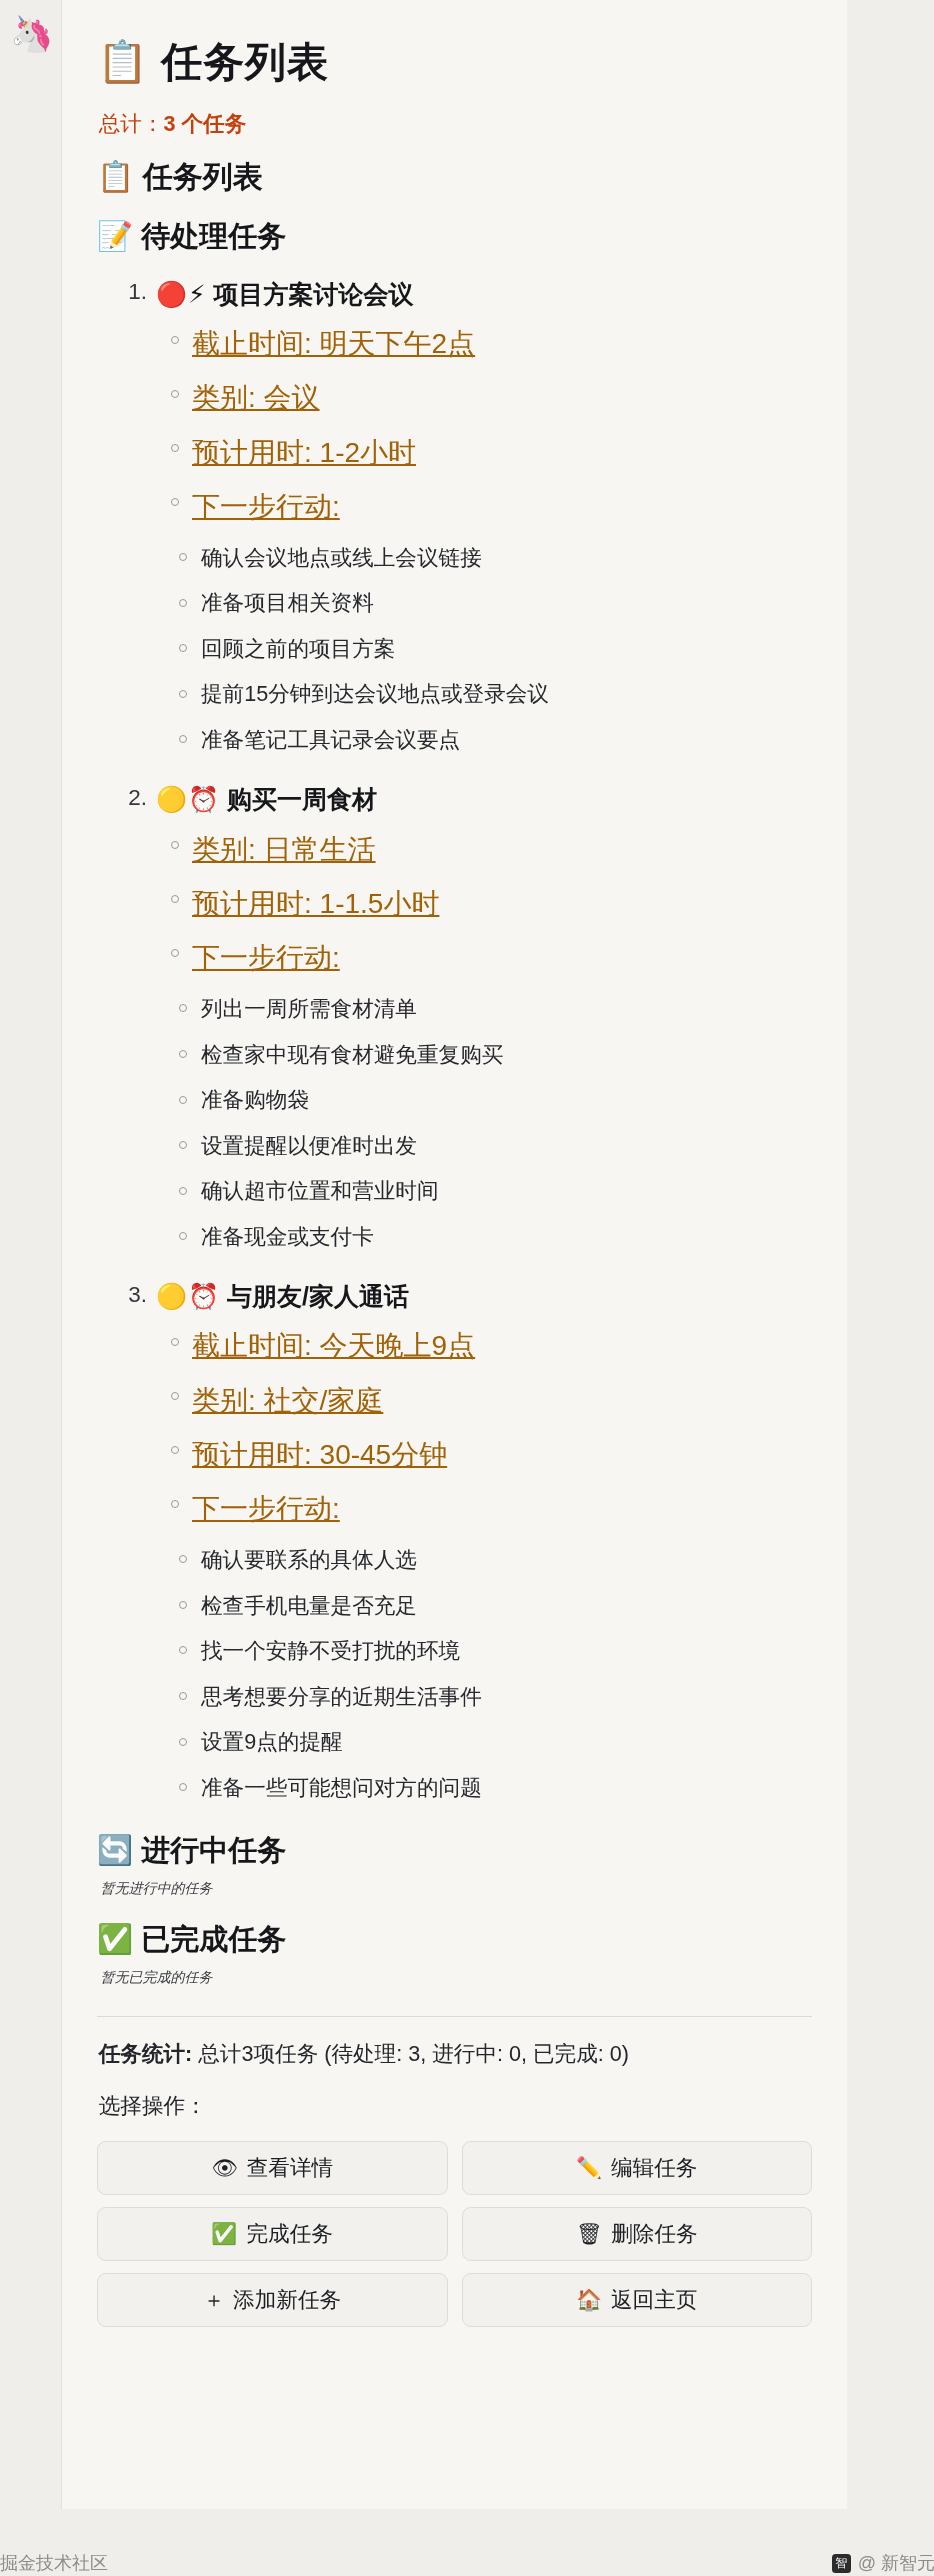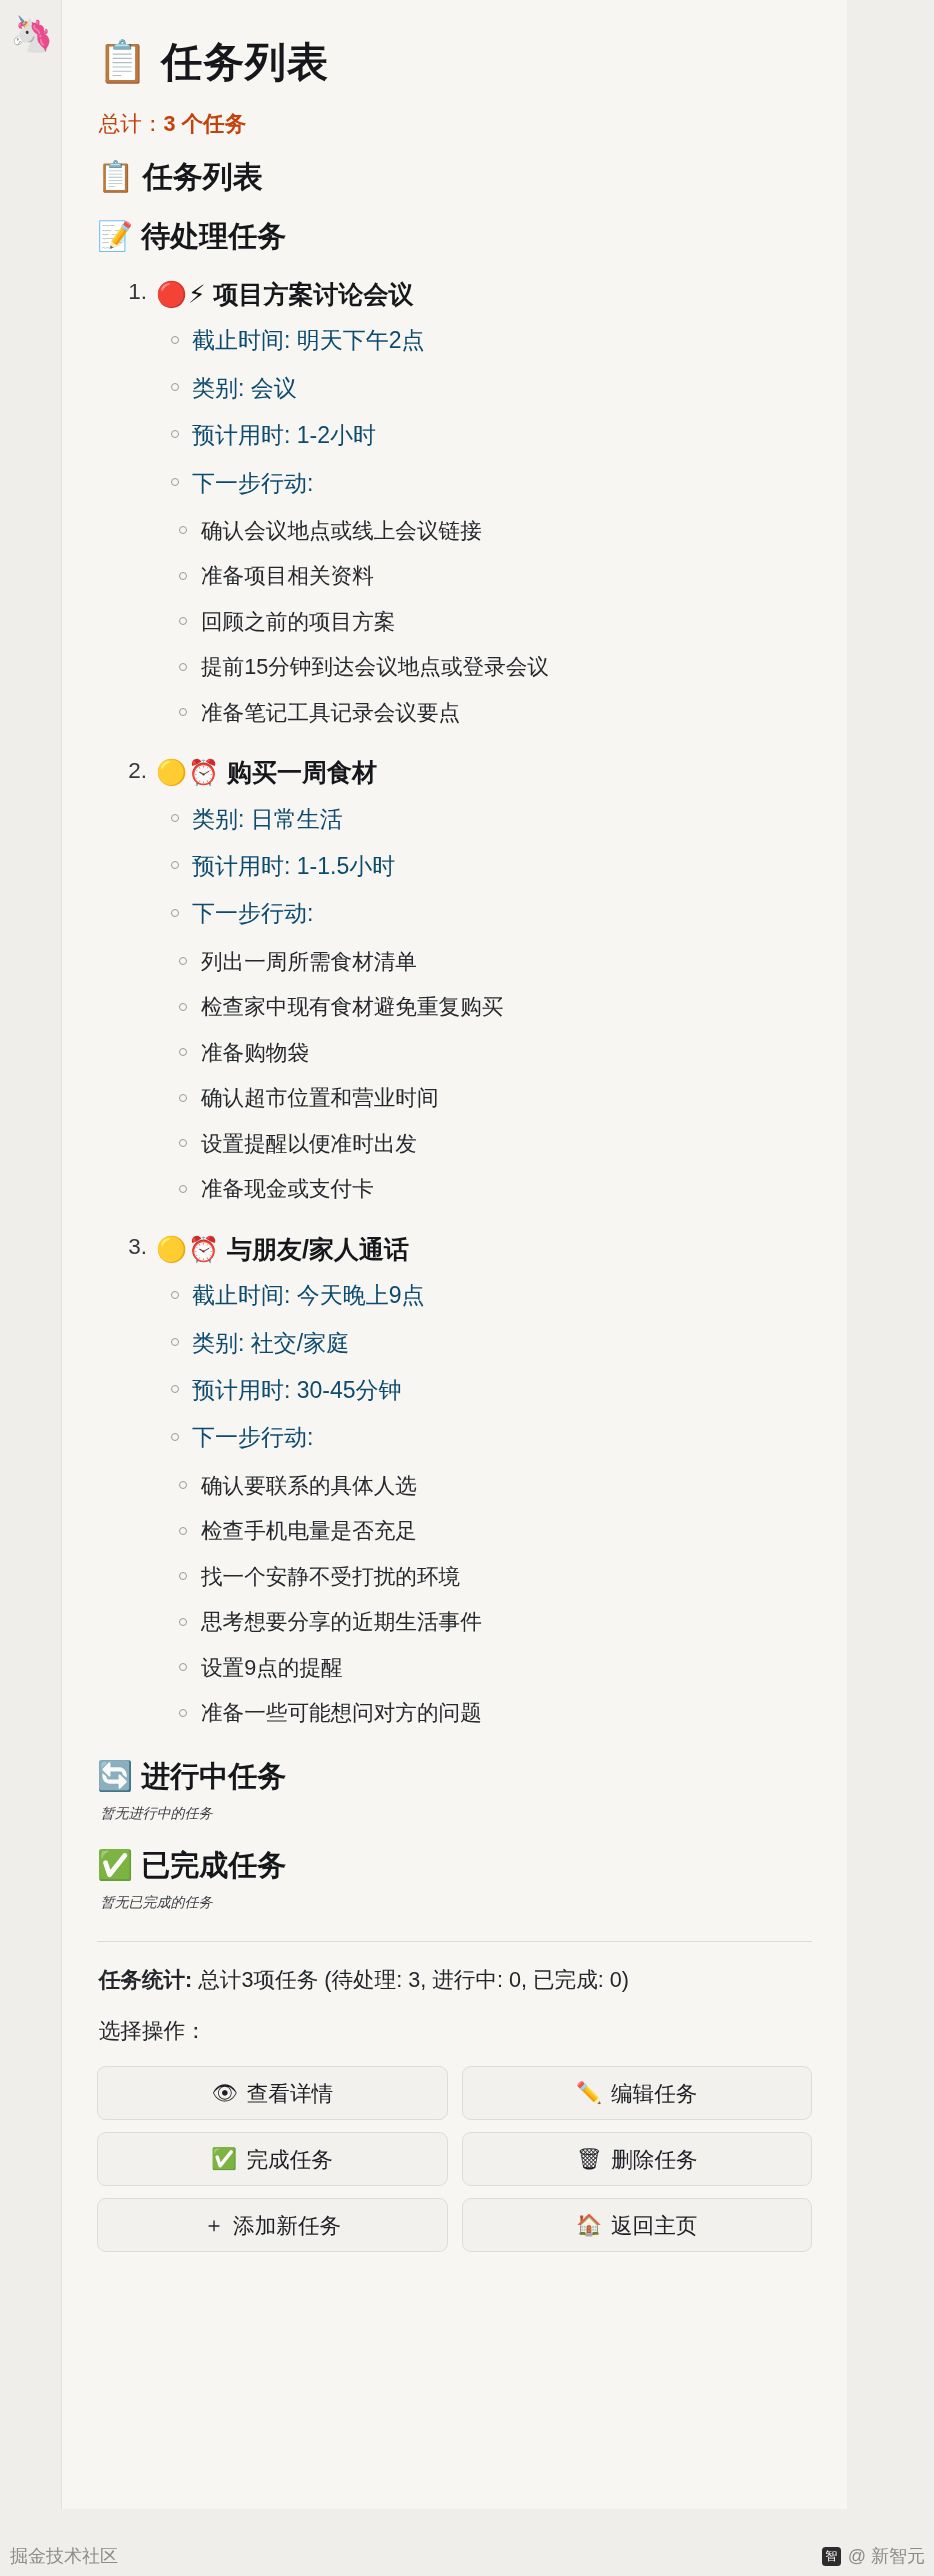--- a/index.html
+++ b/index.html
@@ -88,24 +88,25 @@
   }
   .task-head .badges { font-family: "DejaVu Sans", sans-serif; font-weight: normal; letter-spacing: 0.9px; }
 
   ul.meta {
     list-style: none;
     margin: 14px 0 0 0;
     padding-left: 36px;
   }
   ul.meta > li {
     position: relative;
-    font-size: 23px;
-    color: #0c4a6e;
+    font-size: 28px;
+    color: #a16207;
     margin-bottom: 16.4px;
     line-height: 1.35;
+    text-decoration: underline;
   }
   ul.meta > li::before {
     content: "";
     position: absolute;
     left: -21px;
     top: 10.4px;
     width: 6px; height: 6px;
     border: 0.9px solid #9a9a96;
     border-radius: 50%;
     background: transparent;
@@ -174,24 +175,24 @@
     font-size: 21.6px;
     color: #1d1f24;
     cursor: pointer;
     user-select: none;
   }
   .btn .gl { font-family: "DejaVu Sans", sans-serif; font-size: 21px; }
 
   .footer {
     position: absolute;
     left: 0; right: 0;
-    bottom: 8px;
+    bottom: 1px;
     display: flex;
     justify-content: space-between;
-    padding: 0 10px;
+    padding: 0 0;
     font-size: 18px;
     color: #8c8c8c;
   }
   .footer .right { display: flex; align-items: center; gap: 7px; }
   .footer .logo {
     display: inline-block;
     width: 19px; height: 19px;
     border-radius: 3.5px;
     background: #2c2c2c;
     color: #fff;
@@ -259,22 +260,22 @@
         </div>
         <ul class="meta">
           <li>类别: 日常生活</li>
           <li>预计用时: 1-1.5小时</li>
           <li>下一步行动:</li>
         </ul>
         <ul class="sub">
           <li>列出一周所需食材清单</li>
           <li>检查家中现有食材避免重复购买</li>
           <li>准备购物袋</li>
+          <li>设置提醒以便准时出发</li>
           <li>确认超市位置和营业时间</li>
-          <li>设置提醒以便准时出发</li>
           <li>准备现金或支付卡</li>
         </ul>
       </li>
 
       <li>
         <span class="num">3.</span>
         <div class="task-head">
           <span class="badges emoji">🟡⏰</span>
           <span>与朋友/家人通话</span>
         </div>

